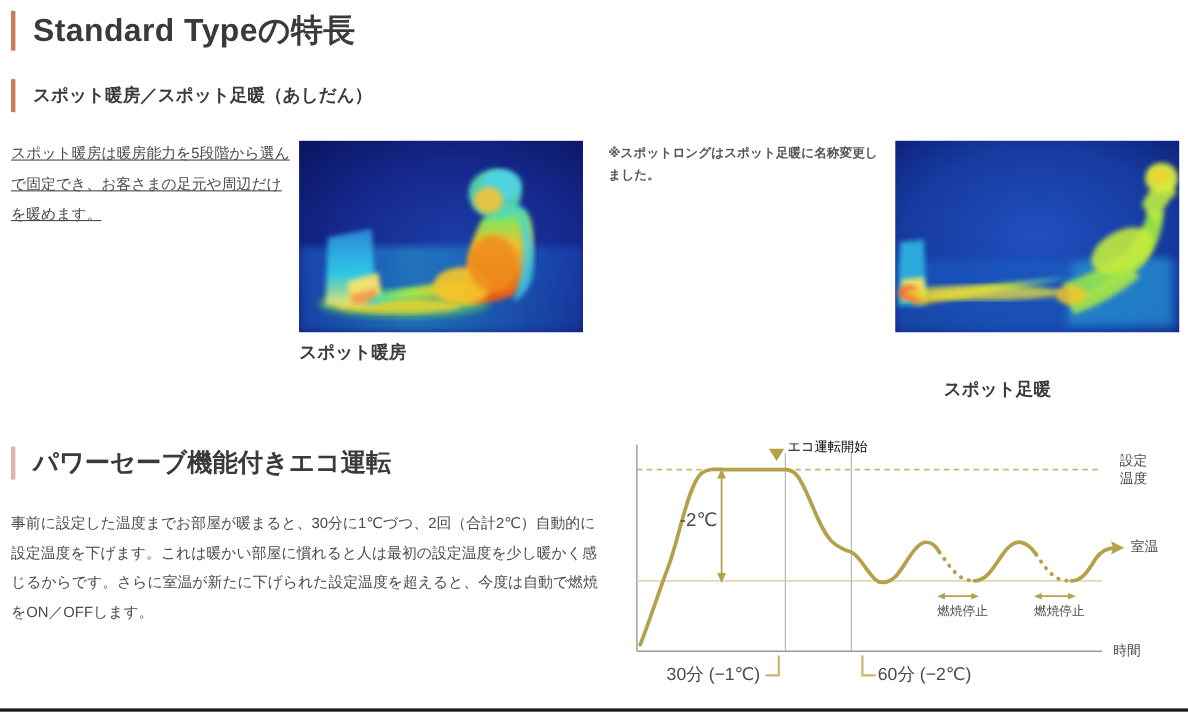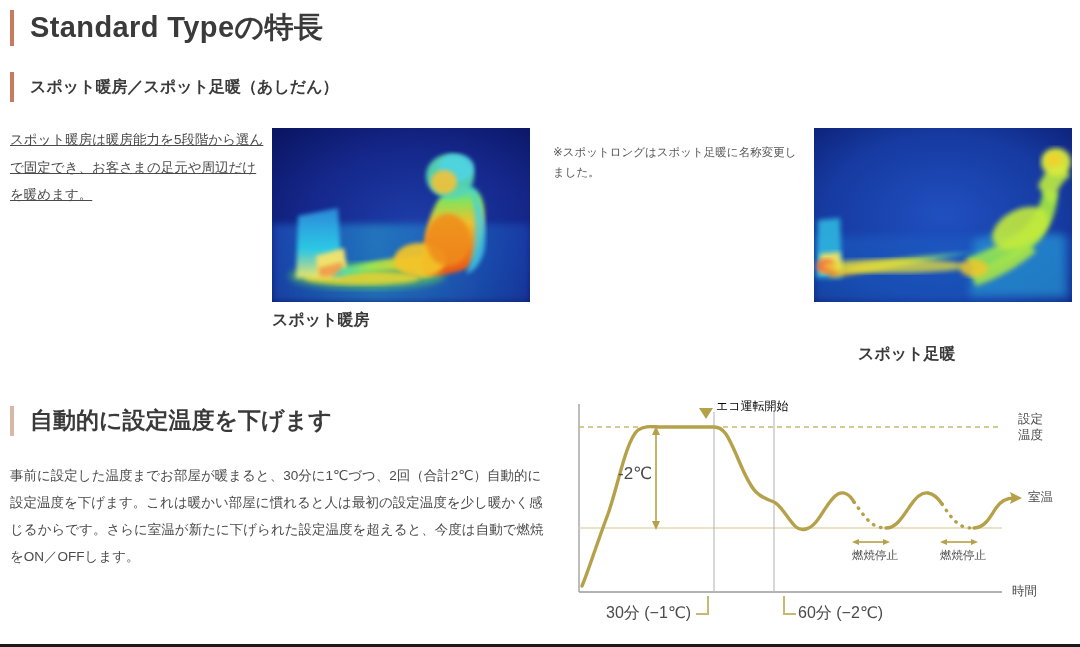--- a/index.html
+++ b/index.html
@@ -25,21 +25,21 @@
 
   .h3-wrap { position: absolute; left: 10px; top: 405px; display: flex; align-items: center; }
   .h3-bar { width: 4px; height: 30px; background: #d8b7a8; margin-right: 16px; flex: none; }
   .h3-text { font-size: 23px; font-weight: bold; color: #3a3a3a; white-space: nowrap; }
 
   
   .col1 { position: absolute; left: 10px; top: 126px; width: 258px;
           font-size: 13.5px; line-height: 2.05; color: #4a4a4a; text-decoration: underline; }
   .col2 { position: absolute; left: 553px; top: 126px; width: 252px;
           font-size: 13.5px; line-height: 2.05; color: #4a4a4a; }
-  .col2 .note { font-size: 11.5px; line-height: 1.75; margin-top: 16px; color: #555; }
+  .col2 .note { font-size: 11.5px; line-height: 1.75; margin-top: 4px; color: #555; font-weight: bold; }
 
   
   .thermal { position: absolute; width: 258px; height: 174px; overflow: hidden;
              background: #0b1b6b; }
   .thermal.a { left: 272px; top: 128px; }
   .thermal.b { left: 814px; top: 128px; }
   .cap { position: absolute; font-size: 16px; font-weight: bold; color: #3a3a3a; }
   .cap.a { left: 272px; top: 310px; }
   .cap.b { left: 858px; top: 310px; margin-top: 34px; }
 
@@ -186,21 +186,21 @@
     <ellipse cx="242" cy="34" rx="15" ry="14" fill="#d8ea3c" opacity="0.95" filter="url(#blurB)"></ellipse>
     <ellipse cx="240" cy="32" rx="8" ry="7" fill="#f4d12c" opacity="0.9" filter="url(#blurB)"></ellipse>
 
     <ellipse cx="160" cy="140" rx="14" ry="9" fill="#f2c72c" opacity="0.85" filter="url(#blurB)"></ellipse>
   </svg>
 </div>
 <div class="cap b">スポット足暖</div>
 
 <div class="h3-wrap">
   <div class="h3-bar"></div>
-  <div class="h3-text">自動的に設定温度を下げます</div>
+  <div class="h3-text">パワーセーブ機能付きエコ運転</div>
 </div>
 
 <div class="body2">
   <p>事前に設定した温度までお部屋が暖まると、30分に1℃づつ、2回（合計2℃）自動的に設定温度を下げます。これは暖かい部屋に慣れると人は最初の設定温度を少し暖かく感じるからです。さらに室温が新たに下げられた設定温度を超えると、今度は自動で燃焼をON／OFFします。</p>
 
 </div>
 
 <div class="chart">
   <svg width="514" height="244" viewBox="0 0 514 244">
 

